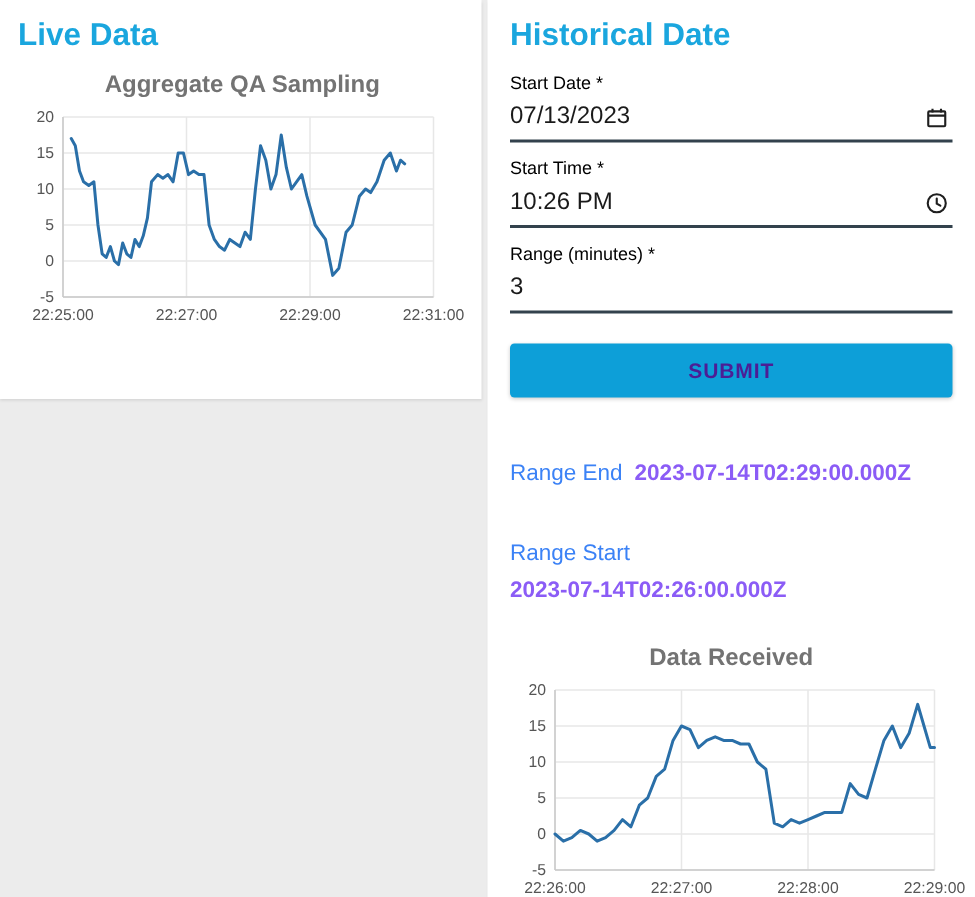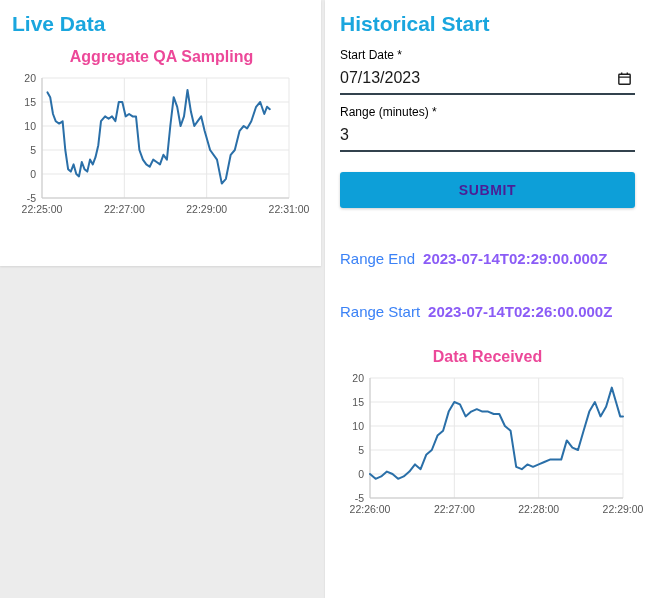--- a/index.html
+++ b/index.html
@@ -26,21 +26,21 @@
   .panel-title {
     color: var(--accent, #1aa6de);
     font-size: 21px;
     font-weight: 700;
     margin-bottom: 12px;
   }
   .chart-title {
     text-align: center;
     font-size: 16px;
     font-weight: 600;
-    color: #ec4899;
+    color: #737373;
     margin: 10px 0 6px 0;
   }
   svg.chart { display: block; margin: 0 auto; }
 
   
   .field { margin-bottom: 10px; }
   .field label {
     display: block;
     font-size: 12px;
     color: #000000;
@@ -76,21 +76,21 @@
     box-shadow: 0 1px 3px rgba(0,0,0,0.2);
   }
 
   .range-row {
     display: flex;
     align-items: baseline;
     gap: 8px;
     font-size: 15px;
   }
   .range-row.first { margin-top: 42px; }
-  .range-row.second { margin-top: 36px; }
+  .range-row.second { margin-top: 36px; flex-direction: column; }
   .range-label { color: #3b82f6; font-weight: 400; white-space: nowrap; }
   .range-value { color: #8b5cf6; font-weight: 700; white-space: nowrap; }
 
   .hist-chart-block { margin-top: 28px; }
 </style>
 </head>
 <body>
 
 <div class="card left-card">
   <h2 class="panel-title">Live Data</h2>
@@ -118,35 +118,47 @@
         <line x1="30" x2="277" y1="6" y2="6" stroke="#e7e7e7"></line>
         <text x="24" y="9.5" font-size="10.5" fill="#555" text-anchor="end" font-family="Liberation Sans, sans-serif">20</text>
         <line x1="30" x2="30" y1="6" y2="126" stroke="#c9c9c9"></line>
         <line x1="30" x2="277" y1="126" y2="126" stroke="#c9c9c9"></line>
         <polyline points="35.5,20.4 38.2,25.2 41.0,42.0 43.7,49.2 47.2,51.6 50.6,49.2 53.3,78.0 56.1,97.2 58.8,99.6 61.6,92.4 64.3,102.0 67.0,104.4 69.8,90.0 72.5,97.2 75.3,99.6 78.0,87.6 80.8,92.4 83.5,85.2 86.3,73.2 89.0,49.2 93.1,44.4 96.6,46.8 100.0,44.4 103.4,49.2 106.8,30.0 110.3,30.0 113.7,44.4 117.1,42.0 120.6,44.4 124.0,44.4 127.4,78.0 130.9,87.6 134.3,92.4 137.7,94.8 141.2,87.6 144.6,90.0 148.0,92.4 151.4,82.8 154.9,87.6 158.3,54.0 161.7,25.2 165.2,34.8 168.6,54.0 172.0,44.4 175.5,18.0 178.9,39.6 182.3,54.0 185.7,49.2 189.2,44.4 192.6,58.8 198.1,78.0 205.0,87.6 209.8,111.6 213.9,106.8 218.7,82.8 222.8,78.0 227.6,58.8 231.7,54.0 235.1,56.4 239.3,49.2 244.1,34.8 248.2,30.0 252.3,42.0 255.0,34.8 257.8,37.2" fill="none" stroke="#2a6fa8" stroke-width="2" stroke-linejoin="round" stroke-linecap="round"></polyline>
       </svg>
   </div>
 </div>
 
 <div class="card right-card">
-  <h2 class="panel-title">Historical Start</h2>
+  <h2 class="panel-title">Historical Date</h2>
 
   <div class="field">
     <label>Start Date *</label>
     <div class="input-row">
       <span class="value">07/13/2023</span>
       <span class="icon">
         <svg width="17" height="17" viewBox="0 0 24 24">
           <path fill="none" stroke="#1f1f1f" stroke-width="2" d="M5 6h14a1 1 0 0 1 1 1v12a1 1 0 0 1-1 1H5a1 1 0 0 1-1-1V7a1 1 0 0 1 1-1z"></path>
           <path fill="none" stroke="#1f1f1f" stroke-width="2" d="M4 10h16M8 3.5V7M16 3.5V7"></path>
         </svg>
       </span>
     </div>
   </div>
 
+  <div class="field">
+    <label>Start Time *</label>
+    <div class="input-row">
+      <span class="value">10:26 PM</span>
+      <span class="icon">
+        <svg width="17" height="17" viewBox="0 0 24 24">
+          <circle cx="12" cy="12" r="8.5" fill="none" stroke="#1f1f1f" stroke-width="2"></circle>
+          <path d="M12 7.5v4.8l3.4 2" fill="none" stroke="#1f1f1f" stroke-width="2" stroke-linecap="round"></path>
+        </svg>
+      </span>
+    </div>
+  </div>
 
   <div class="field">
     <label>Range (minutes) *</label>
     <div class="input-row">
       <span class="value">3</span>
     </div>
   </div>
 
   <button class="submit-btn">SUBMIT</button>
 

